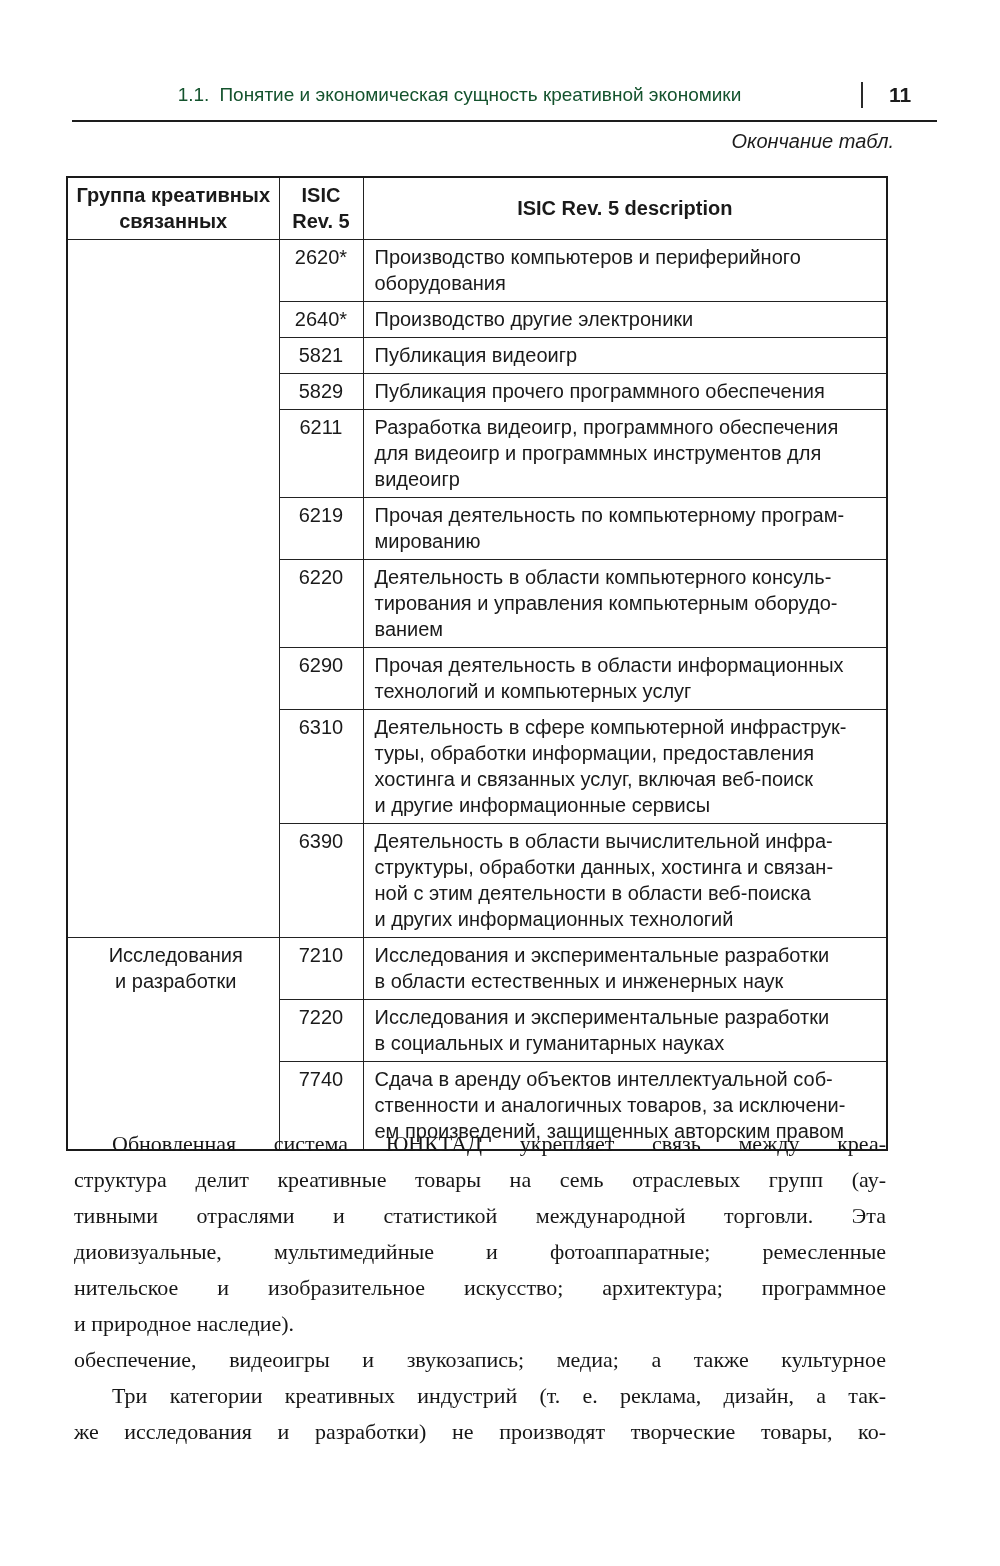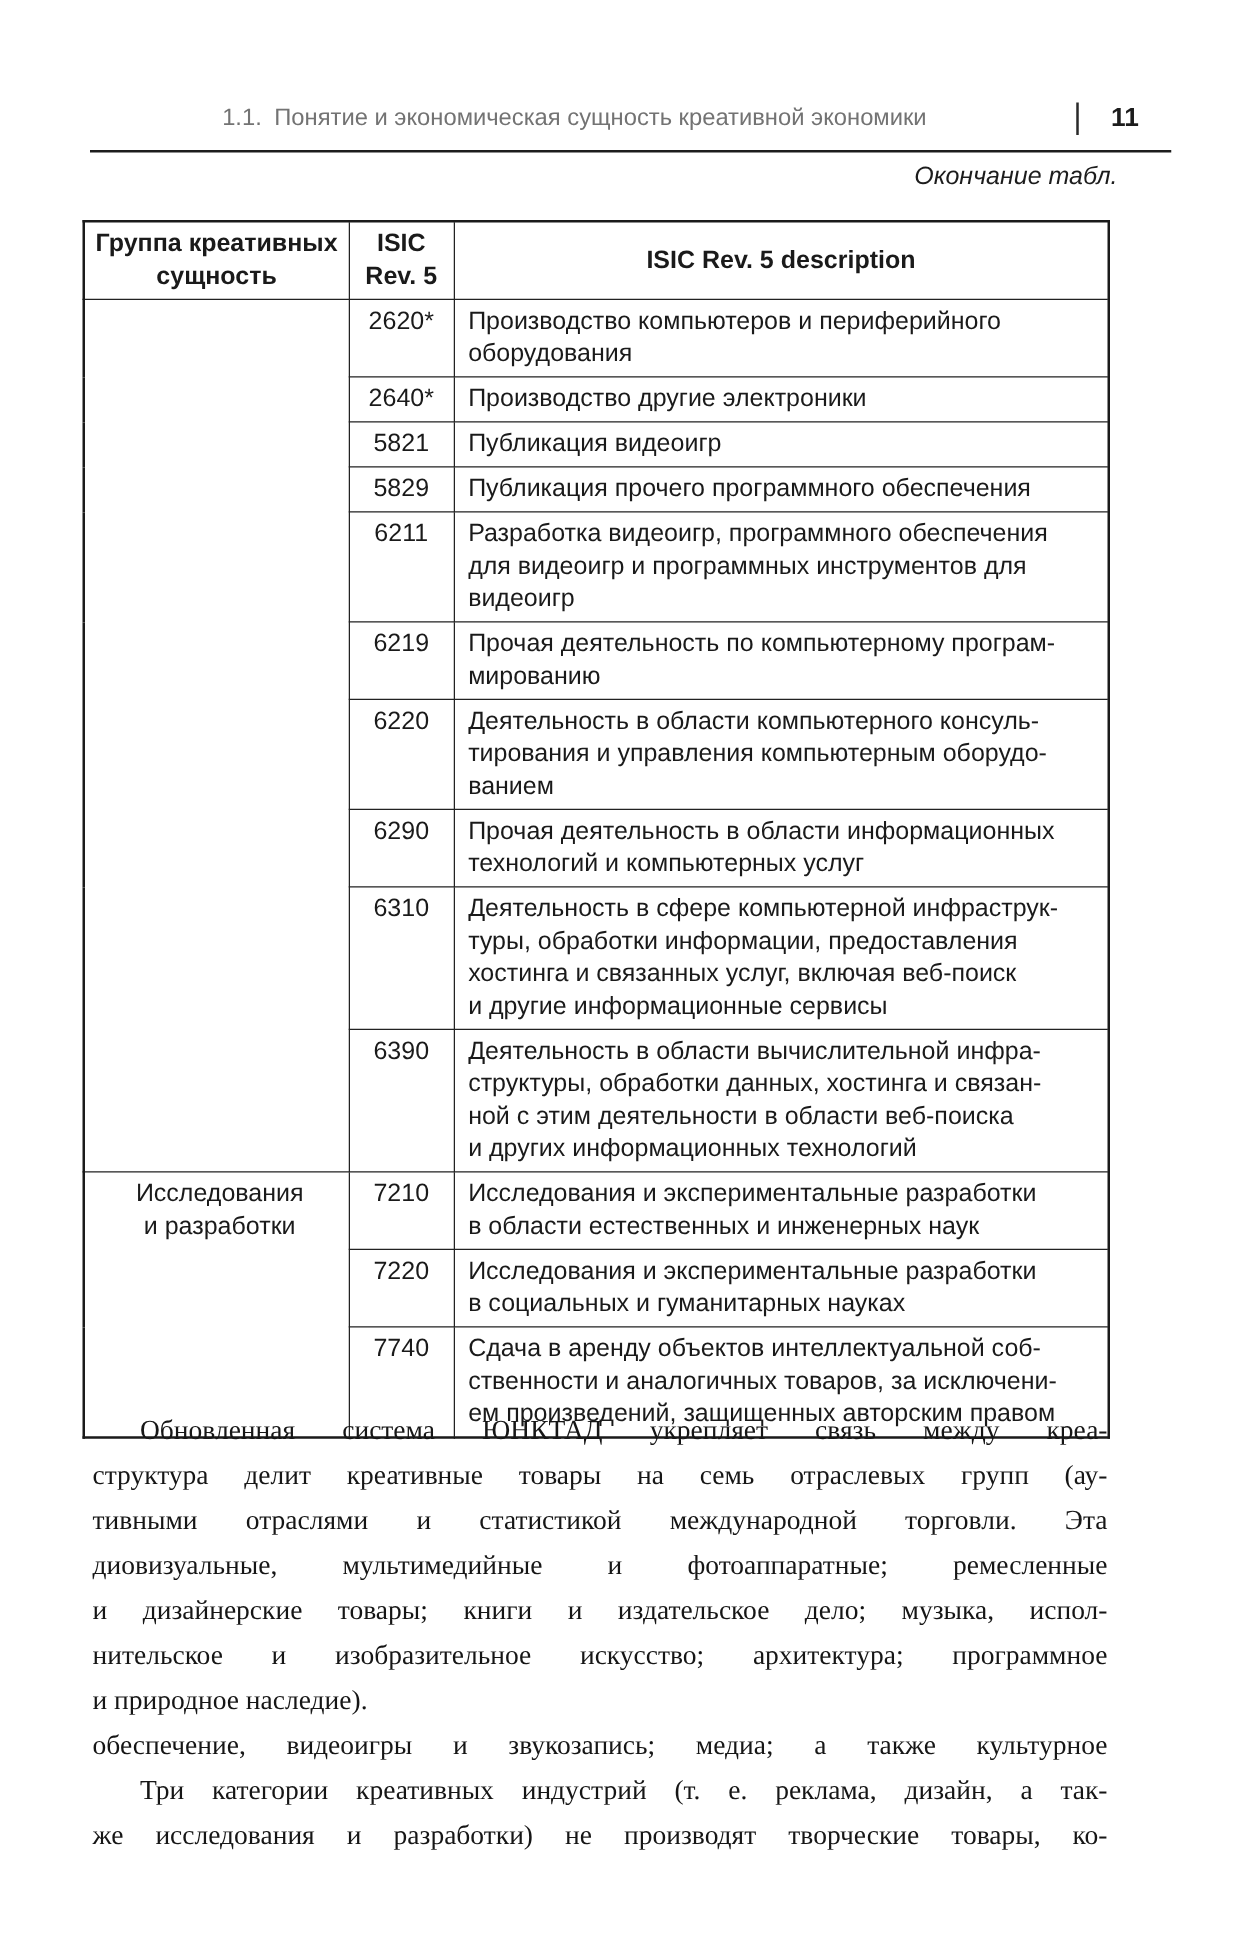--- a/index.html
+++ b/index.html
@@ -26,21 +26,21 @@
     display: flex;
     align-items: center;
     border-bottom: 2px solid #1d1d1d;
     padding-bottom: 12px;
   }
   .rh-title {
     flex: 1;
     text-align: center;
     font-size: 19px;
     line-height: 24px;
-    color: #737373;
+    color: #14532d;
     white-space: nowrap;
   }
   .rh-num-prefix { margin-right: 10px; }
   .rh-sep {
     width: 2px;
     height: 26px;
     background: #2a2a2a;
     margin: 0 0 0 14px;
   }
   .rh-page-number {
@@ -139,21 +139,21 @@
   <table class="isic">
     <colgroup>
       <col style="width:212px">
       <col style="width:84px">
       <col>
     </colgroup>
     <thead>
       <tr>
         <th>
             <div>Группа креативных</div>
-            <div>сущность</div>
+            <div>связанных</div>
           </th>
         <th>
             <div>ISIC</div>
             <div>Rev. 5</div>
           </th>
         <th>
             <div>ISIC Rev. 5 description</div>
           </th>
       </tr>
     </thead>
@@ -260,21 +260,20 @@
         </tr>
       </tbody>
   </table>
 
   <div class="body-text" id="body-text">
       <div class="para ragged-last">
         <div class="line first">Обновленная система ЮНКТАД укрепляет связь между креа-</div>
         <div class="line">структура делит креативные товары на семь отраслевых групп (ау-</div>
         <div class="line">тивными отраслями и статистикой международной торговли. Эта</div>
         <div class="line">диовизуальные, мультимедийные и фотоаппаратные; ремесленные</div>
-        <div class="line">и дизайнерские товары; книги и издательское дело; музыка, испол-</div>
         <div class="line">нительское и изобразительное искусство; архитектура; программное</div>
         <div class="line last">и природное наследие).</div>
         <div class="line">обеспечение, видеоигры и звукозапись; медиа; а также культурное</div>
       </div>
       <div class="para">
         <div class="line first">Три категории креативных индустрий (т. е. реклама, дизайн, а так-</div>
         <div class="line last">же исследования и разработки) не производят творческие товары, ко-</div>
       </div>
     </div>
 

